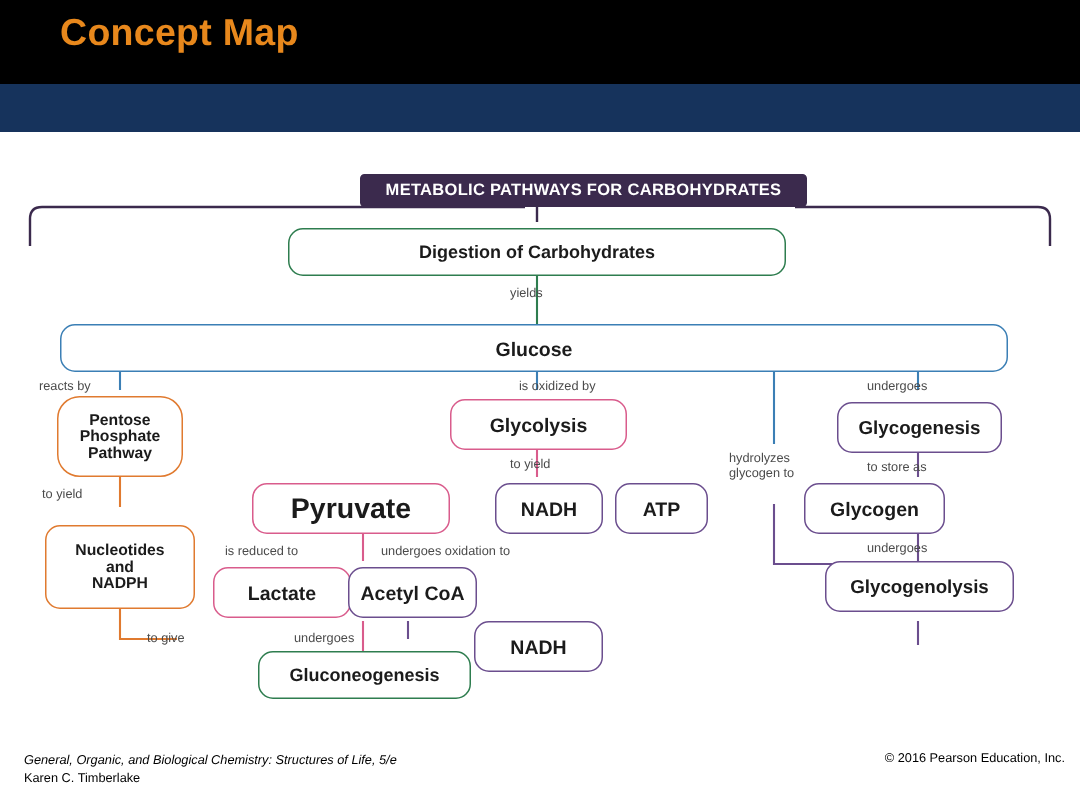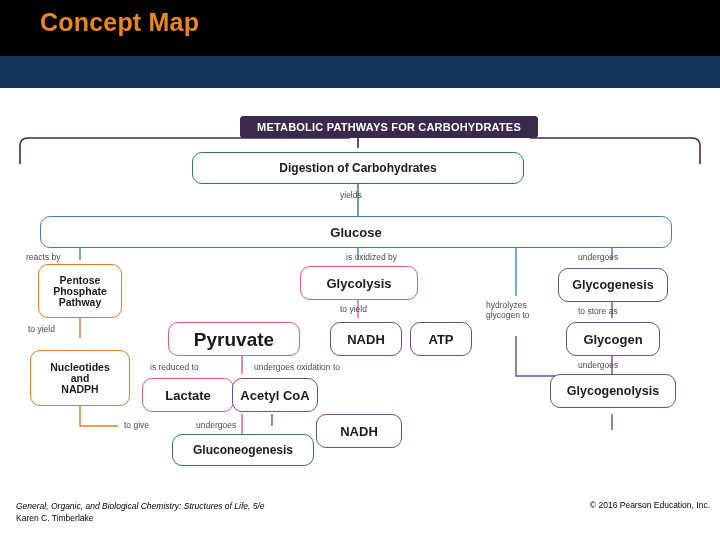--- a/index.html
+++ b/index.html
@@ -120,21 +120,21 @@
   <div class="node n-green" style="left:192px;top:56px;width:332px;height:32px;font-size:12px;">Digestion of Carbohydrates</div>
 
   <div class="lbl" style="left:340px;top:94px;">yields</div>
 
   <div class="node n-blue" style="left:40px;top:120px;width:632px;height:32px;font-size:13px;">Glucose</div>
 
   <div class="lbl" style="left:26px;top:156px;">reacts by</div>
   <div class="lbl" style="left:318px;top:156px;margin-left:28px;">is oxidized by</div>
   <div class="lbl" style="left:578px;top:156px;">undergoes</div>
 
-  <div class="node n-orange" style="left:38px;top:168px;width:84px;height:54px;font-size:10.5px;white-space:pre-line;">Pentose
+  <div class="node n-orange" style="left:38px;top:168px;width:84px;height:54px;font-size:10.5px;white-space:pre-line;border-radius:15px;">Pentose
 Phosphate
 Pathway</div>
   <div class="lbl" style="left:28px;top:228px;">to yield</div>
   <div class="node n-orange" style="left:30px;top:254px;width:100px;height:56px;font-size:10.5px;white-space:pre-line;">Nucleotides
 and
 NADPH</div>
 
   <div class="node n-pink" style="left:300px;top:170px;width:118px;height:34px;font-size:13px;">Glycolysis</div>
   <div class="lbl" style="left:340px;top:208px;">to yield</div>
 
@@ -142,30 +142,30 @@
   <div class="node n-purple" style="left:330px;top:226px;width:72px;height:34px;font-size:13px;">NADH</div>
   <div class="node n-purple" style="left:410px;top:226px;width:62px;height:34px;font-size:13px;">ATP</div>
 
   <div class="lbl" style="left:150px;top:266px;">is reduced to</div>
   <div class="lbl" style="left:254px;top:266px;">undergoes oxidation to</div>
 
   <div class="node n-pink" style="left:142px;top:282px;width:92px;height:34px;font-size:13px;">Lactate</div>
   <div class="node n-purple" style="left:232px;top:282px;width:86px;height:34px;font-size:13px;">Acetyl CoA</div>
   <div class="node n-purple" style="left:316px;top:318px;width:86px;height:34px;font-size:13px;">NADH</div>
 
-  <div class="lbl" style="left:124px;top:324px;">to give</div>
+  <div class="lbl" style="left:98px;top:324px;">to give</div>
   <div class="lbl" style="left:196px;top:324px;">undergoes</div>
 
   <div class="node n-teal" style="left:172px;top:338px;width:142px;height:32px;font-size:12px;">Gluconeogenesis</div>
 
   <div class="node n-purple" style="left:558px;top:172px;width:110px;height:34px;font-size:12.5px;">Glycogenesis</div>
   <div class="lbl" style="left:486px;top:204px;white-space:pre-line;">hydrolyzes
 glycogen to</div>
   <div class="lbl" style="left:578px;top:210px;">to store as</div>
-  <div class="node n-purple" style="left:566px;top:226px;width:94px;height:34px;font-size:13px;">Glycogen</div>
+  <div class="node n-purple" style="left:536px;top:226px;width:94px;height:34px;font-size:13px;">Glycogen</div>
   <div class="lbl" style="left:578px;top:264px;">undergoes</div>
   <div class="node n-purple" style="left:550px;top:278px;width:126px;height:34px;font-size:12.5px;">Glycogenolysis</div>
 
 </div>
 
 <div id="footer-left">
   <div class="it">General, Organic, and Biological Chemistry: Structures of Life, 5/e</div>
   <div>Karen C. Timberlake</div>
 </div>
 <div id="footer-right">© 2016 Pearson Education, Inc.</div>

